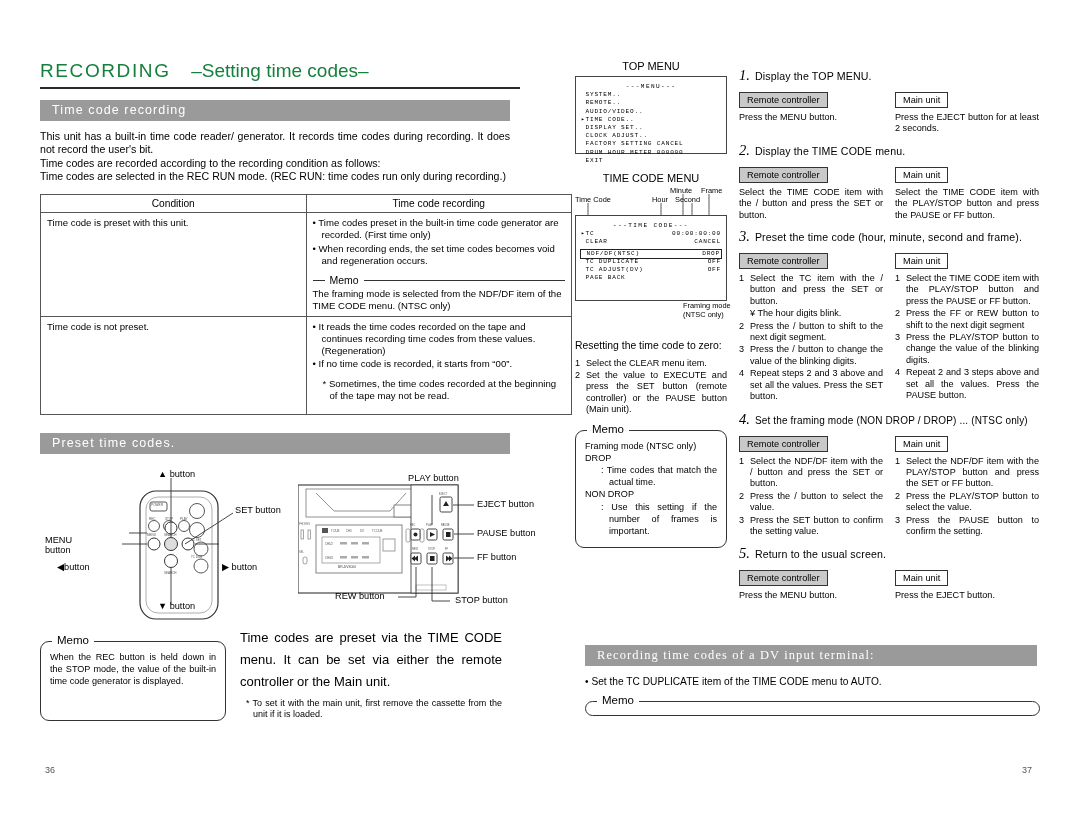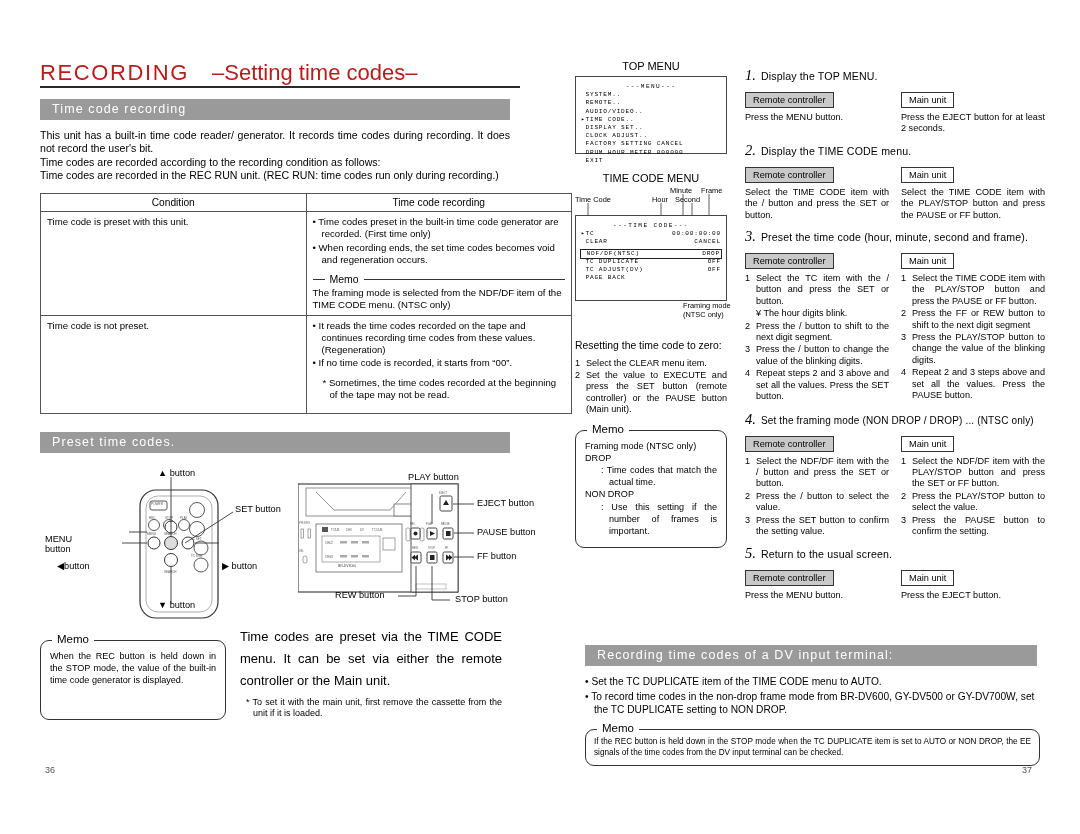--- a/index.html
+++ b/index.html
@@ -12,22 +12,22 @@
     overflow: hidden;
     position: relative;
   }
   .page { position: absolute; top: 0; left: 0; width: 1080px; height: 834px; }
 
   
   .left-page { position: absolute; left: 40px; top: 60px; width: 500px; }
   .right-page { position: absolute; left: 575px; top: 60px; width: 470px; }
 
   .chapter-title {
-    font-size: 22px; letter-spacing: 1.6px; color: #b91c1c;
-    white-space: nowrap;
+    font-size: 19px; letter-spacing: 1.6px; color: #15803d;
+    padding-bottom: 5px; white-space: nowrap;
   }
   .chapter-title .dash { letter-spacing: 0px; }
   .chapter-rule { border-bottom: 2.2px solid #2b2b2b; width: 480px; margin-bottom: 11px; }
 
   .sec-band {
     background: #9a9a9a; color: #ffffff;
     font-size: 12.5px; letter-spacing: 1.1px;
     padding: 4px 4px 4px 12px;
     height: 21px; line-height: 13px;
     margin-bottom: 9px;
@@ -65,21 +65,21 @@
   .memo-box .memo-title {
     position: absolute; top: -8px; left: 11px; background: #fff; padding: 0 5px;
     font-size: 11.5px;
   }
   .memo-box .memo-body { font-size: 9.1px; line-height: 12.2px; text-align: justify; }
 
   
   .lower-left { display: flex; gap: 14px; margin-top: 14px; }
 
   
-  .rp-grid { display: flex; gap: 18px; }
+  .rp-grid { display: flex; gap: 12px; }
   .rp-left { width: 152px; }
   .rp-right { width: 300px; }
 
   .osd-title { text-align: center; font-size: 11px; margin-bottom: 4px; }
   .osd {
     border: 1.2px solid #444; background: #fff;
     font-family: "Liberation Mono", monospace;
     font-size: 6.1px; line-height: 8.2px; letter-spacing: 0.8px;
     padding: 6px 5px 10px 5px; height: 78px;
   }
@@ -106,41 +106,41 @@
   .nlist { font-size: 9.1px; line-height: 11.4px; }
   .nlist .ni { display: flex; gap: 4px; margin-bottom: 1px; }
   .nlist .ni .n { width: 7px; flex: none; }
   .nlist .ni .t { flex: 1; text-align: justify; }
   .nlist .note { padding-left: 11px; margin-bottom: 1px; }
 
   .reset-hd { font-size: 10.4px; line-height: 12.6px; margin-bottom: 5px; }
 
   .pgnum { position: absolute; font-size: 9px; color: #555; }
 
-  .sec-band.wide { width: 452px; }
+  .sec-band.wide { width: 452px; font-family: Liberation Serif, serif; }
 </style>
 </head>
 <body>
 
 <div class="page">
 
   <div class="left-page">
 
     <div class="chapter-title">
       <span>RECORDING</span>
       &nbsp;&nbsp;<span class="dash">–Setting time codes–</span>
     </div>
     <div class="chapter-rule"></div>
 
     <div class="sec-band" style="width:470px">Time code recording</div>
 
     <div class="body-text" style="width:470px">
       <p>This unit has a built-in time code reader/ generator. It records time codes during recording. It does not record the user's bit.</p>
       <p>Time codes are recorded according to the recording condition as follows:</p>
-      <p>Time codes are recorded in the REC RUN unit. (REC RUN: time codes run only during recording.)</p>
+      <p>Time codes are selected in the REC RUN mode. (REC RUN: time codes run only during recording.)</p>
     </div>
 
     <table class="cond">
       <tbody>
           <tr>
         <th class="c1">Condition</th>
         <th>Time code recording</th>
       </tr>
       <tr>
         <td class="c1">Time code is preset with this unit.</td>
@@ -517,25 +517,23 @@
           </div>
         </div>
 
       </div>
     </div>
 
     <div style="position:absolute;left:10px;top:585px;width:455px">
       <div class="sec-band wide">Recording time codes of a DV input terminal:</div>
       <div style="font-size:10.2px;line-height:13px">
         <div class="bul">Set the TC DUPLICATE item of the TIME CODE menu to AUTO.</div>
-        <div class="bul">To record time codes in the non-drop frame mode from BR-DV600, GY-DV500 or GY-DV700W, set the TC DUPLICATE setting to NON DROP.</div>
       </div>
       <div class="memo-box" style="margin-top:13px;padding:7px 8px 6px 8px">
         <div class="memo-title">Memo</div>
-        <div class="memo-body" style="font-size:8.2px;line-height:10.8px">If the REC button is held down in the STOP mode when the TC DUPLICATE item is set to AUTO or NON DROP, the EE signals of the time codes from the DV input terminal can be checked.</div>
       </div>
     </div>
 
   </div>
 
   <div class="pgnum" style="left:1022px;top:765px">37</div>
 
 </div>
 
 </body></html>

